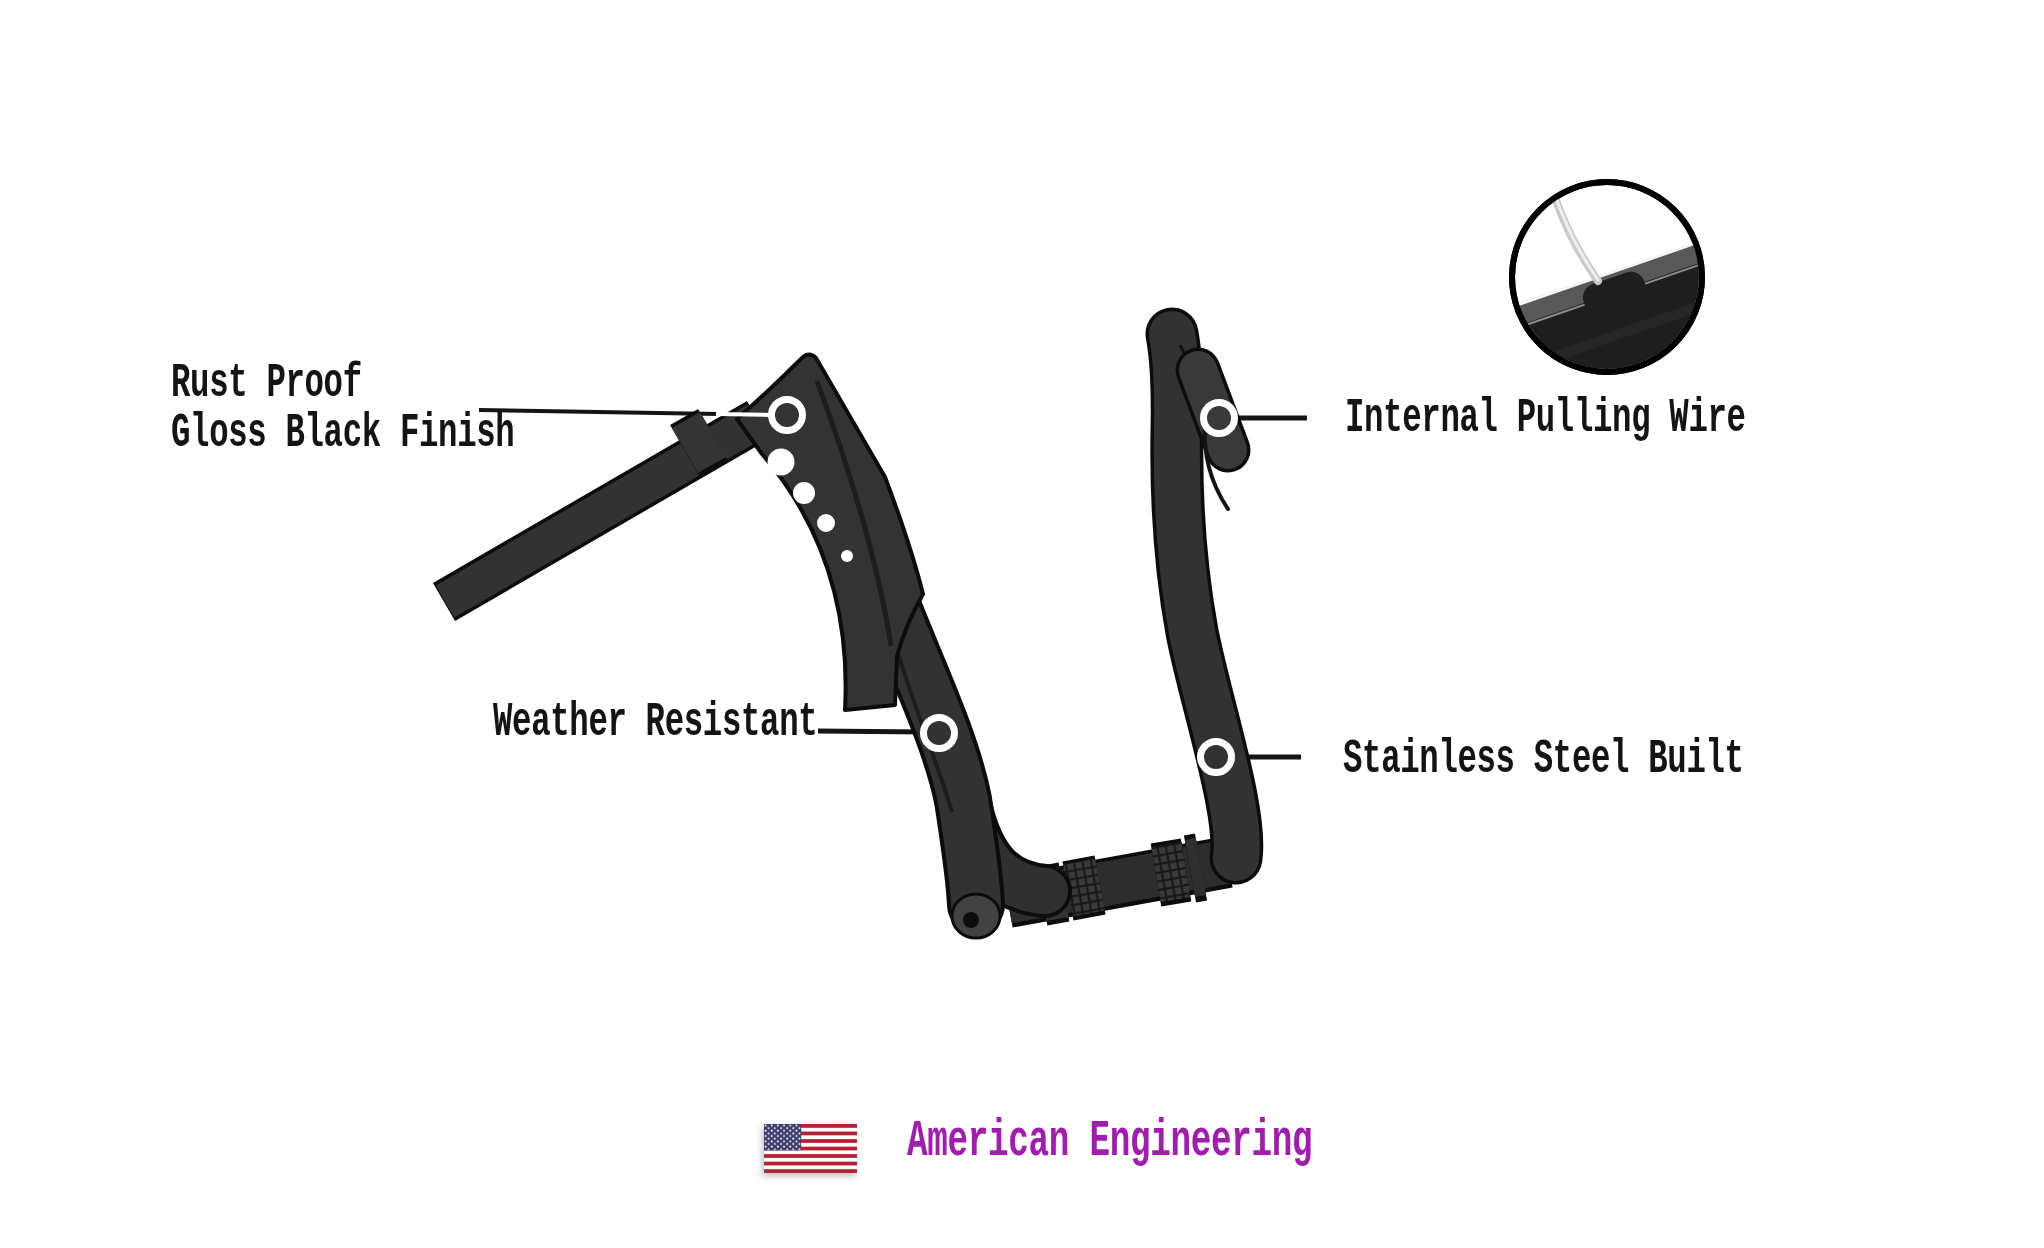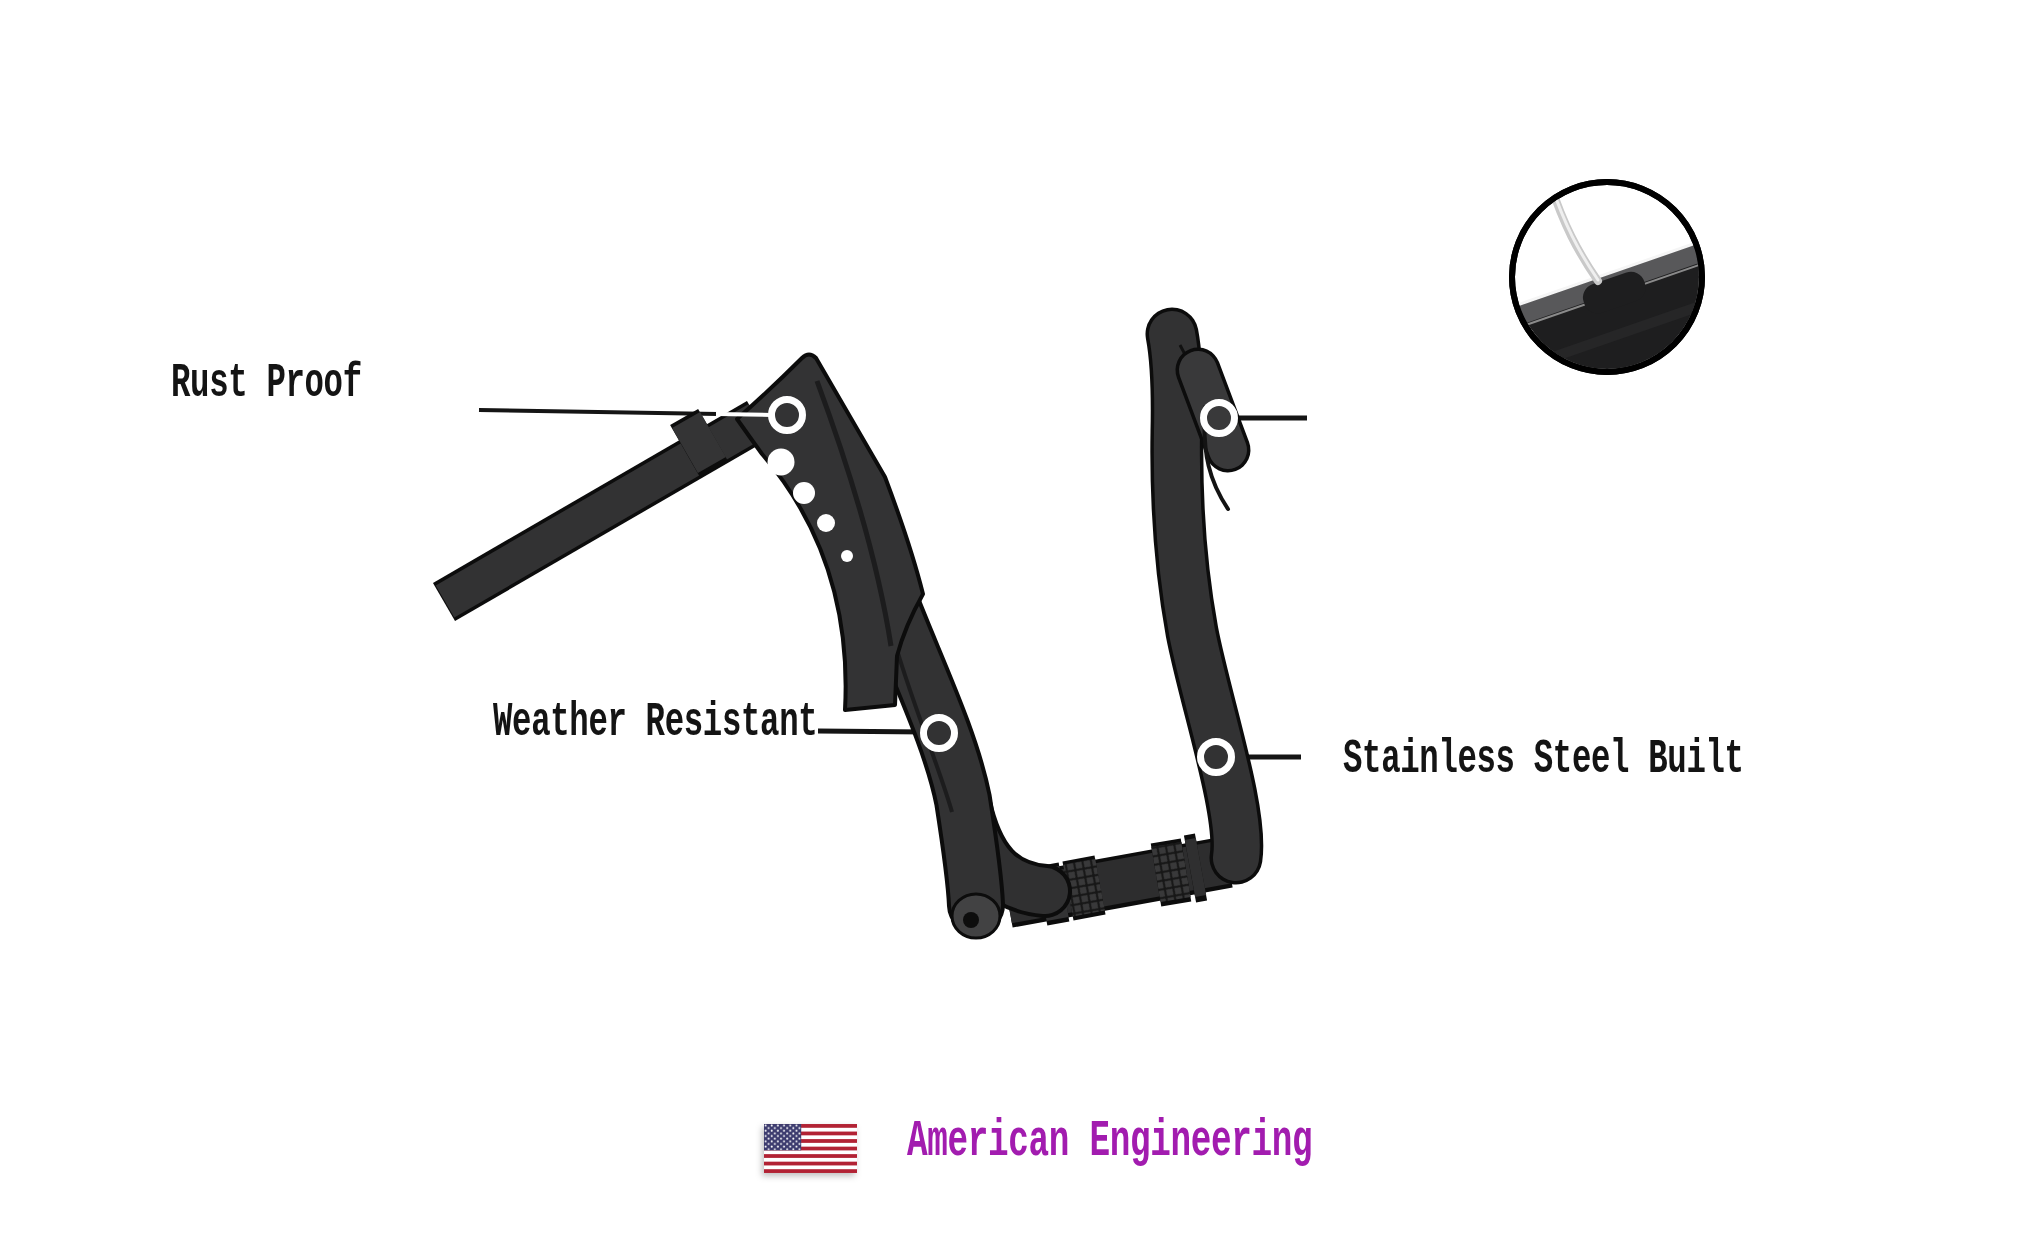--- a/index.html
+++ b/index.html
@@ -129,22 +129,26 @@
         <rect x="-32" y="-8" width="64" height="30" rx="14" transform="translate(1612 286) rotate(-19)" fill="#1e1e1f"></rect>
         <path d="M1549,180 C1563,224 1578,252 1598,281" stroke="#c9c9c9" stroke-width="8" fill="none" stroke-linecap="round"></path>
         <path d="M1550,181 C1564,224 1579,252 1598,280" stroke="#efefef" stroke-width="3" fill="none" stroke-linecap="round"></path>
       </g>
       <circle cx="1607" cy="277" r="95" fill="none" stroke="#000000" stroke-width="6"></circle>
     </g>
   </svg>
 
   <div class="callout-label label-rust-proof">
     <div><span class="tx">Rust Proof</span></div>
+    <div><span class="tx">Gloss Black Finish</span></div>
   </div>
 
+  <div class="callout-label label-internal-pulling-wire">
+    <span class="tx">Internal Pulling Wire</span>
+  </div>
 
   <div class="callout-label label-stainless-steel-built">
     <span class="tx">Stainless Steel Built</span>
   </div>
 
   <div class="callout-label label-weather-resistant">
     <span class="tx">Weather Resistant</span>
   </div>
 
   <div class="footer-engineering">

